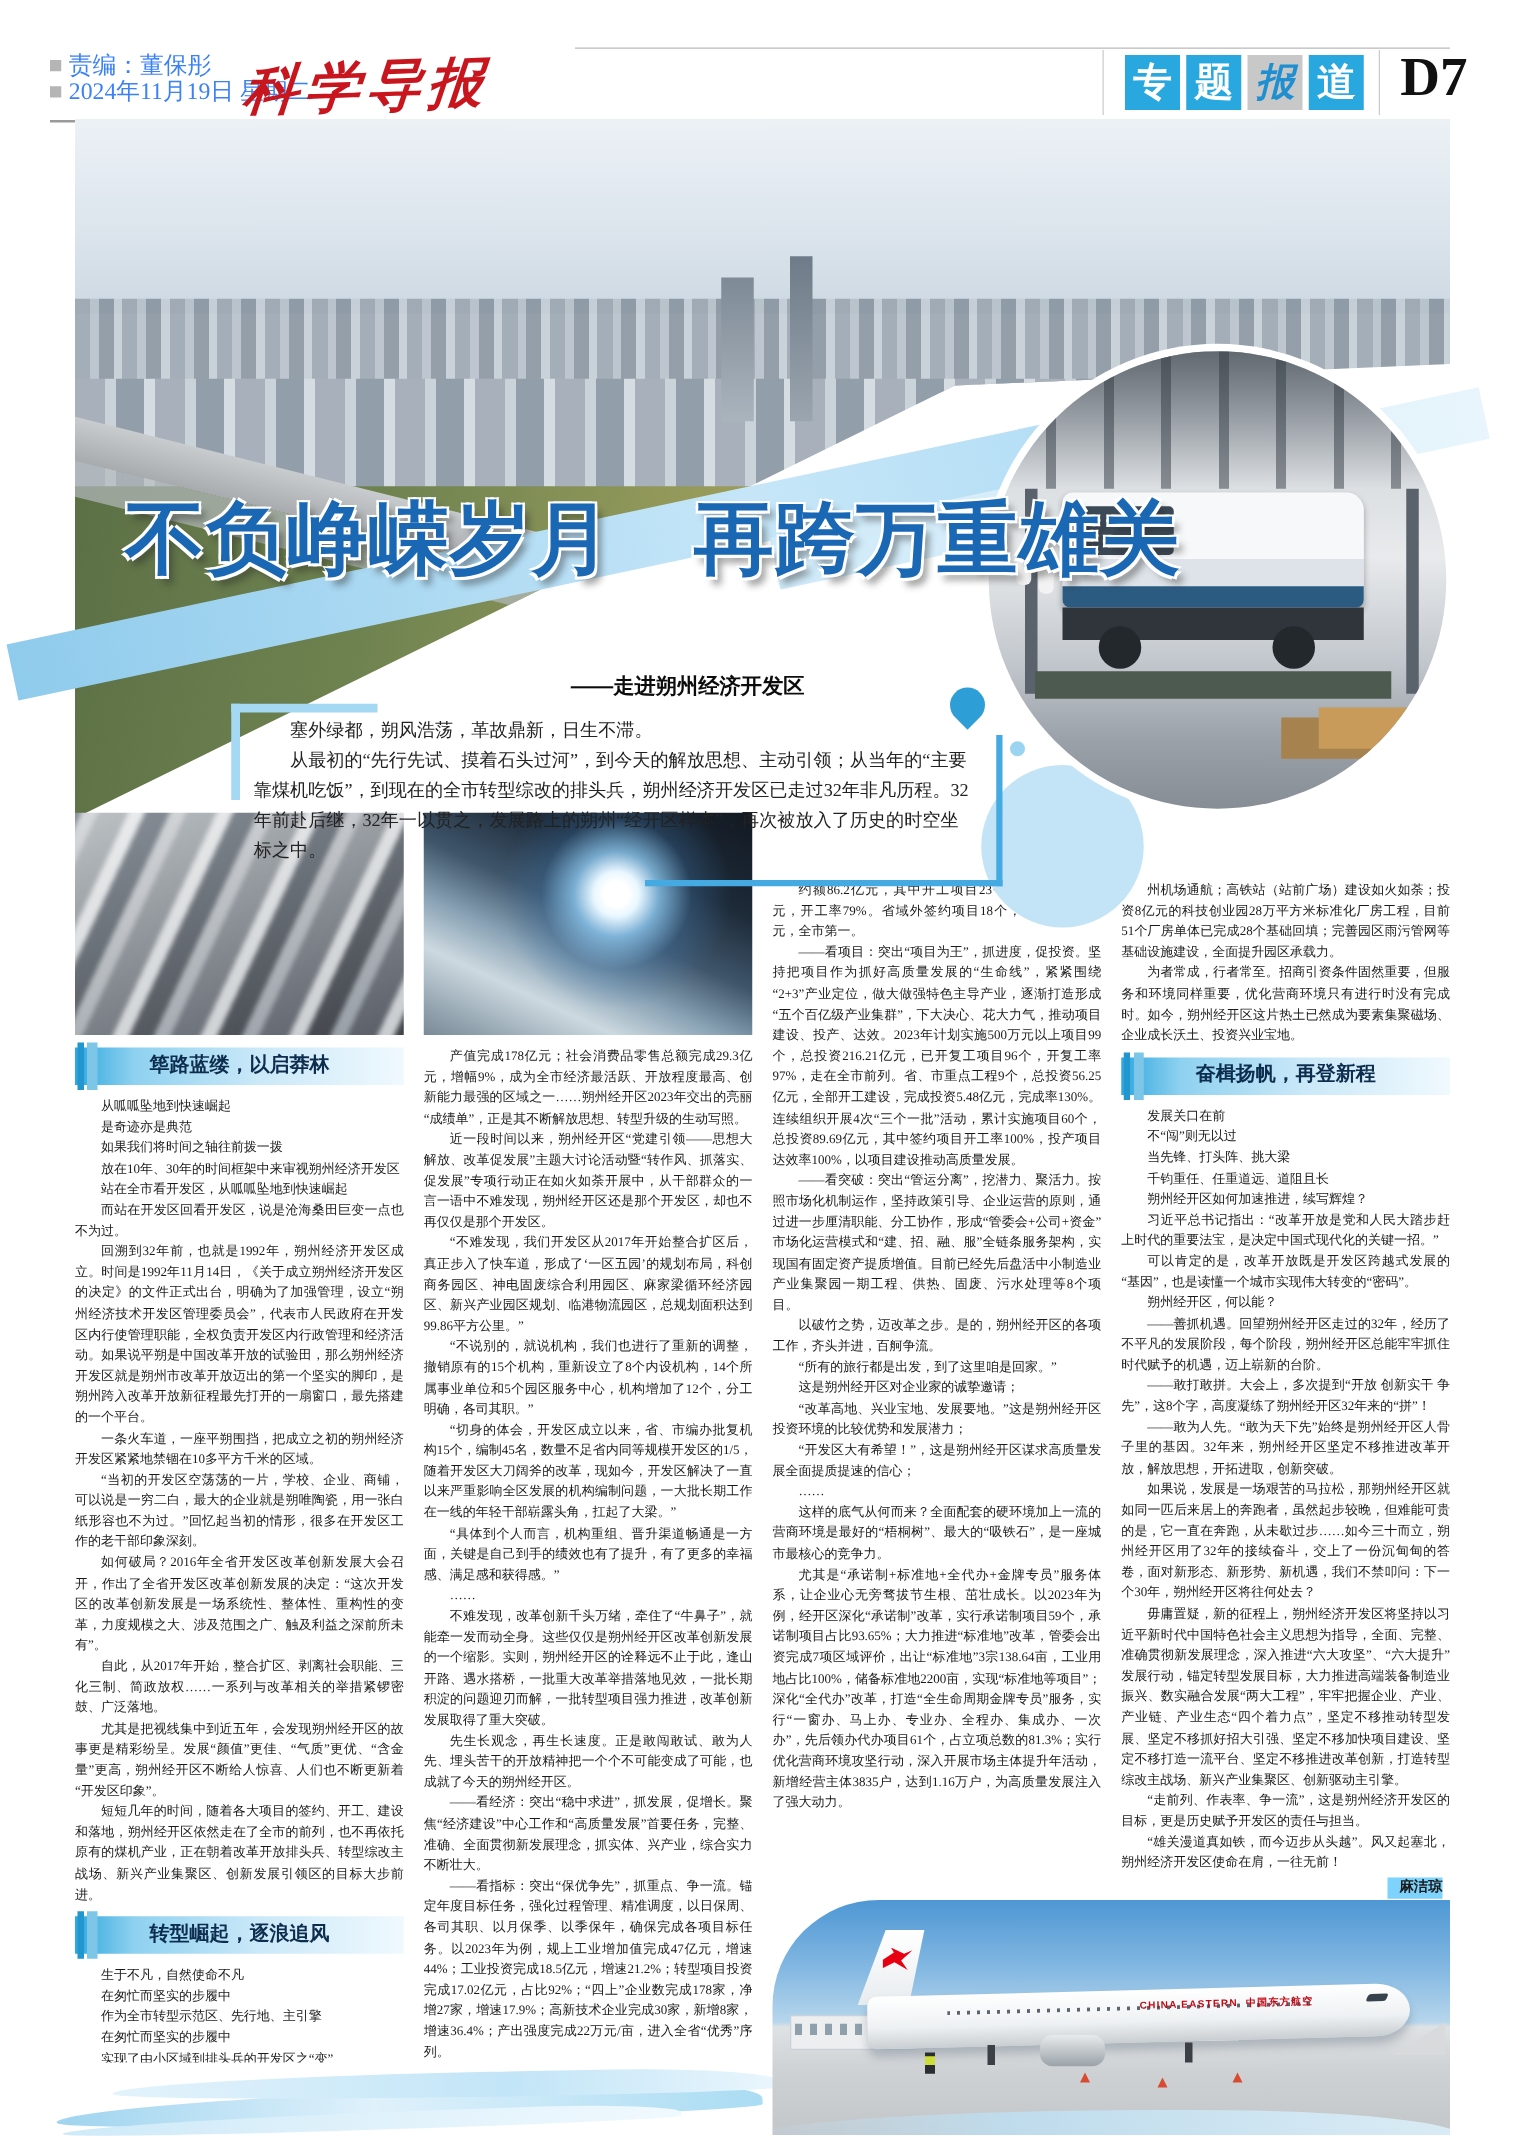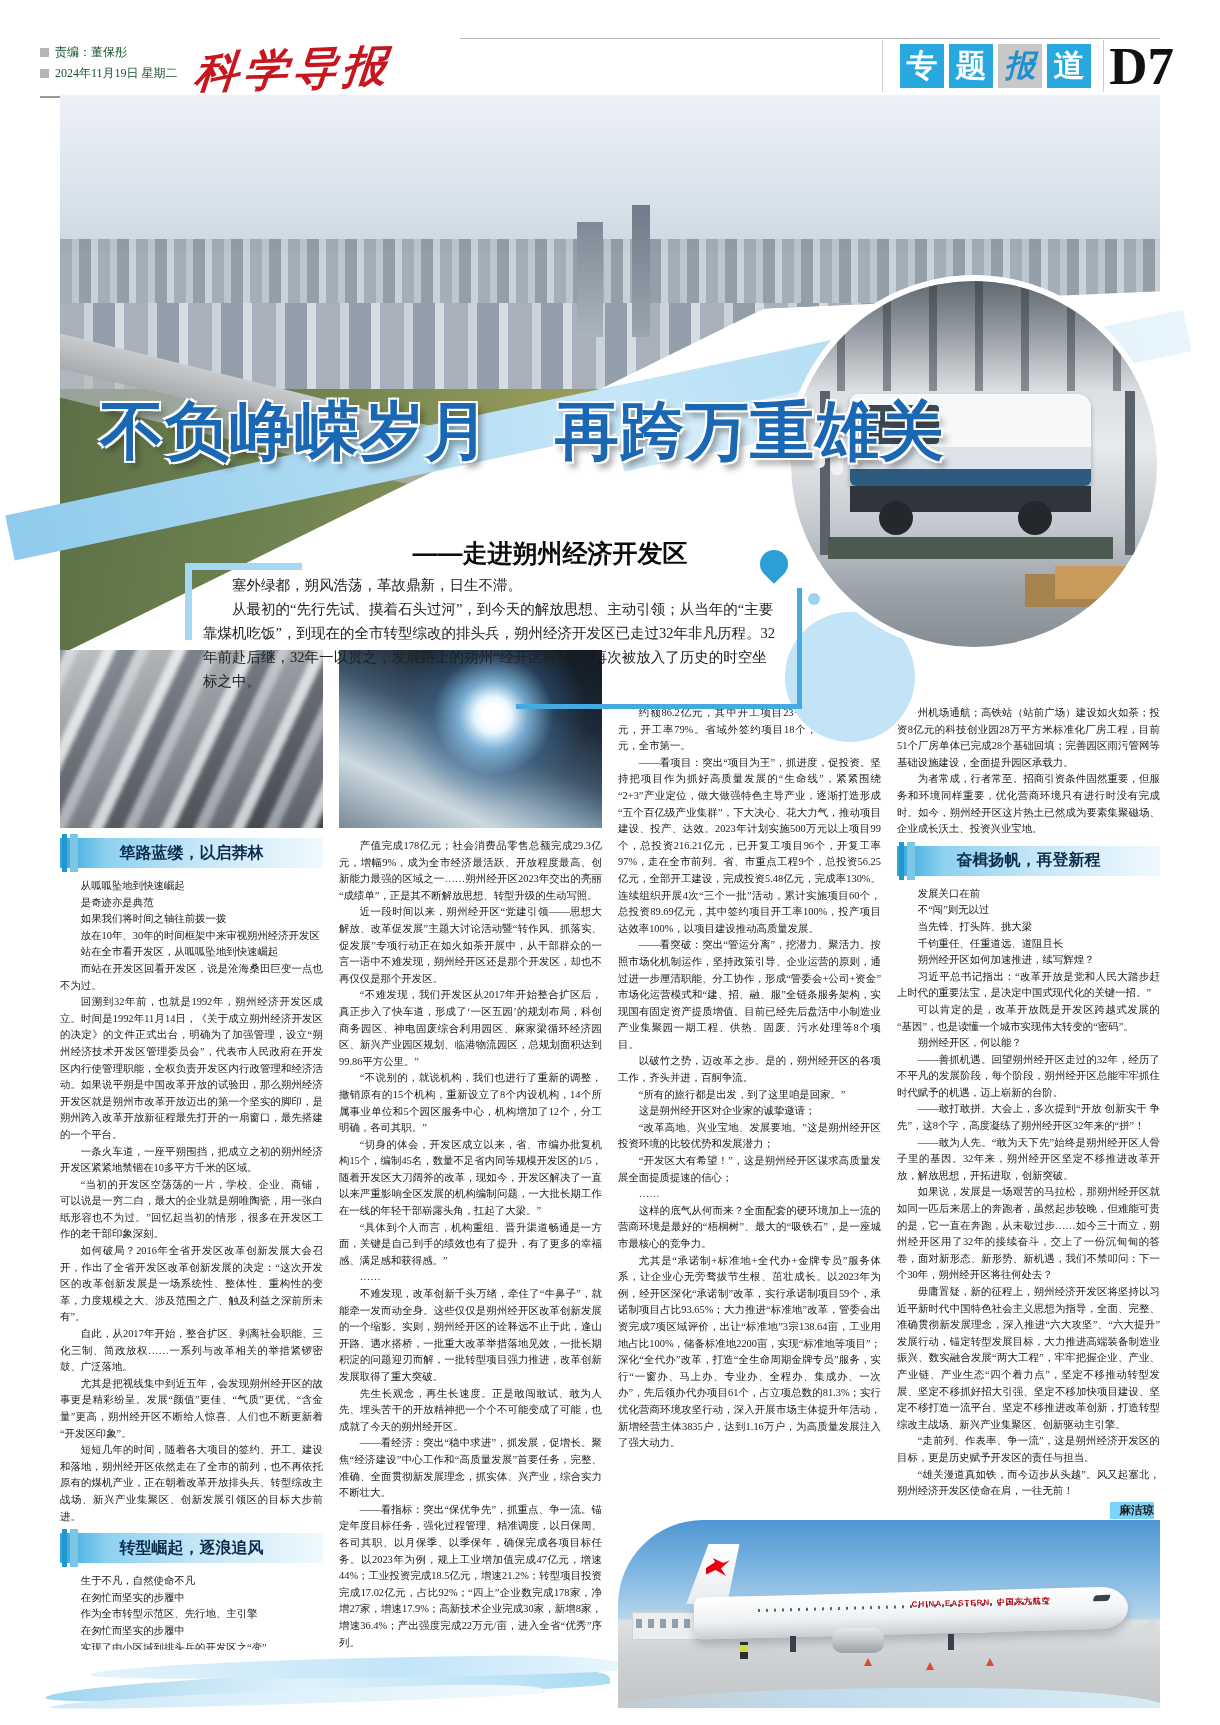--- a/index.html
+++ b/index.html
@@ -2,32 +2,32 @@
 <html lang="zh"><head>
 <meta charset="utf-8">
 <style>
   html,body{margin:0;padding:0;background:#e9e9e9;}
   .page{position:relative;width:1220px;height:1725px;margin:0 auto;background:#fff;overflow:hidden;
         font-family:"Liberation Serif","DejaVu Serif",serif;color:#1a1a1a;}
 
   
   .top-rule{position:absolute;top:38px;left:460px;right:60px;height:1px;background:#b9b9b9;}
   .hdr-meta{position:absolute;top:42px;left:40px;width:330px;border-bottom:2px solid #9a9a9a;padding-bottom:12px;
-            font-size:12px;line-height:21px;color:#14532d;font-family:"Liberation Serif",serif;}
+            font-size:19px;line-height:21px;color:#3b82f6;font-family:"Liberation Serif",serif;}
   .hdr-meta .row{display:flex;align-items:center;gap:6px;}
   .sq{display:inline-block;width:9px;height:9px;background:#b5b5b5;}
   .masthead{position:absolute;top:40px;left:195px;font-family:"DejaVu Serif",serif;font-weight:bold;font-style:italic;
             color:#c8161e;font-size:44px;letter-spacing:5px;transform:skewX(-7deg) rotate(-2deg);white-space:nowrap;}
   .sect-group{position:absolute;top:40px;right:116px;display:flex;align-items:center;
               border-left:1px solid #ccc;border-right:1px solid #ccc;padding:0 12px;height:52px;}
   .szbox{width:44px;height:44px;margin-left:5px;display:flex;align-items:center;justify-content:center;
          background:#29a8e0;color:#fff;font-family:"Liberation Sans","DejaVu Sans",sans-serif;
          font-weight:bold;font-size:31px;}
   .szbox.alt{background:#c8c8c8;color:#1f8fd0;font-family:"DejaVu Serif",serif;font-style:italic;}
-  .pageno{position:absolute;top:36px;right:46px;font-family:"Liberation Serif",serif;font-weight:bold;font-size:53px;color:#111;}
+  .pageno{position:absolute;top:36px;right:46px;font-family:"Liberation Serif",serif;font-weight:bold;font-size:44px;color:#111;}
 
   
   .banner{position:absolute;top:95px;left:60px;width:1100px;height:577px;}
   .banner-photo{position:absolute;inset:0;clip-path:polygon(0 0,100% 0,100% 34%,64% 37%,0 97%);overflow:hidden;}
   .bp-sky{position:absolute;left:0;right:0;top:0;height:27%;background:linear-gradient(180deg,#ecf1f6 0%,#dbe4ec 60%,#ccd8e2 100%);}
   .bp-far{position:absolute;left:0;right:0;top:25%;height:13%;opacity:.9;
           background:repeating-linear-gradient(90deg,#9aa5b0 0 12px,#b6c0c9 12px 19px,#8894a0 19px 31px,#c4cdd5 31px 38px);}
   .bp-mid{position:absolute;left:0;right:0;top:36%;height:17%;
           background:repeating-linear-gradient(90deg,#a8b1bb 0 24px,#cbd3da 24px 33px,#929fab 33px 55px,#d5dce2 55px 64px);}
   .twr{position:absolute;background:linear-gradient(180deg,#7e8a96,#aab4bd);}
@@ -37,21 +37,21 @@
            background:linear-gradient(100deg,#5c7046 0%,#6f8350 22%,#93995a 42%,#b3a457 58%,#8d9b55 78%,#647a49 100%);}
   .bp-road{position:absolute;left:-5%;top:58%;width:80%;height:34px;background:linear-gradient(180deg,#c9ccce,#a7abad);
            transform:rotate(14deg);box-shadow:0 22px 0 6px rgba(180,185,188,.7);}
   .rb{position:absolute;transform:rotate(-12deg);transform-origin:left center;}
   .rb1{left:-50px;top:420px;width:1020px;height:46px;background:linear-gradient(90deg,#8fcbec,#c6e6f8 60%,#a9d9f3);}
   .rb2{left:560px;top:335px;width:580px;height:42px;background:linear-gradient(90deg,#cfeaf9,#e8f5fc);}
   .headline{position:absolute;left:40px;top:293px;margin:0;z-index:5;white-space:nowrap;
             font-family:"DejaVu Sans","Liberation Sans",sans-serif;font-weight:bold;font-size:64px;letter-spacing:1px;
             color:#1a67b3;text-shadow:-2px -2px 0 #fff,2px -2px 0 #fff,-2px 2px 0 #fff,2px 2px 0 #fff,5px 6px 6px rgba(40,40,40,.45);}
   .subtitle{position:absolute;left:300px;top:442px;width:380px;z-index:5;text-align:center;
-            font-family:"Liberation Sans","DejaVu Sans",sans-serif;font-weight:bold;font-size:25px;color:#0c0c0c;}
+            font-family:"Liberation Sans","DejaVu Sans",sans-serif;font-weight:bold;font-size:17px;color:#0c0c0c;}
   .halo{position:absolute;left:725px;top:517px;width:130px;height:130px;border-radius:50%;background:#c3e4f6;z-index:1;}
   .truck-circle{position:absolute;left:731px;top:186px;width:366px;height:366px;border-radius:50%;overflow:hidden;z-index:4;
                 background:linear-gradient(180deg,#b9c0c8 0%,#d6dade 22%,#e8eaec 45%,#c2c7cd 68%,#9aa1a8 85%,#868d94 100%);
                 box-shadow:0 0 0 6px #fff;}
   .tc-beams{position:absolute;left:0;right:0;top:0;height:30%;
             background:repeating-linear-gradient(90deg,rgba(50,58,66,.5) 0 8px,transparent 8px 46px),
                        linear-gradient(180deg,rgba(60,68,76,.7),rgba(60,68,76,0));}
   .tc-truck{position:absolute;left:16%;top:31%;width:66%;height:25%;border-radius:8px 14px 6px 6px;
             background:linear-gradient(180deg,#f6f8f9 0 58%,#dde3e8 58% 100%);box-shadow:0 3px 5px rgba(0,0,0,.3);}
   .tc-truck:after{content:'';position:absolute;left:0;right:0;bottom:0;height:18%;background:#2c5b82;border-radius:0 0 6px 6px;}

